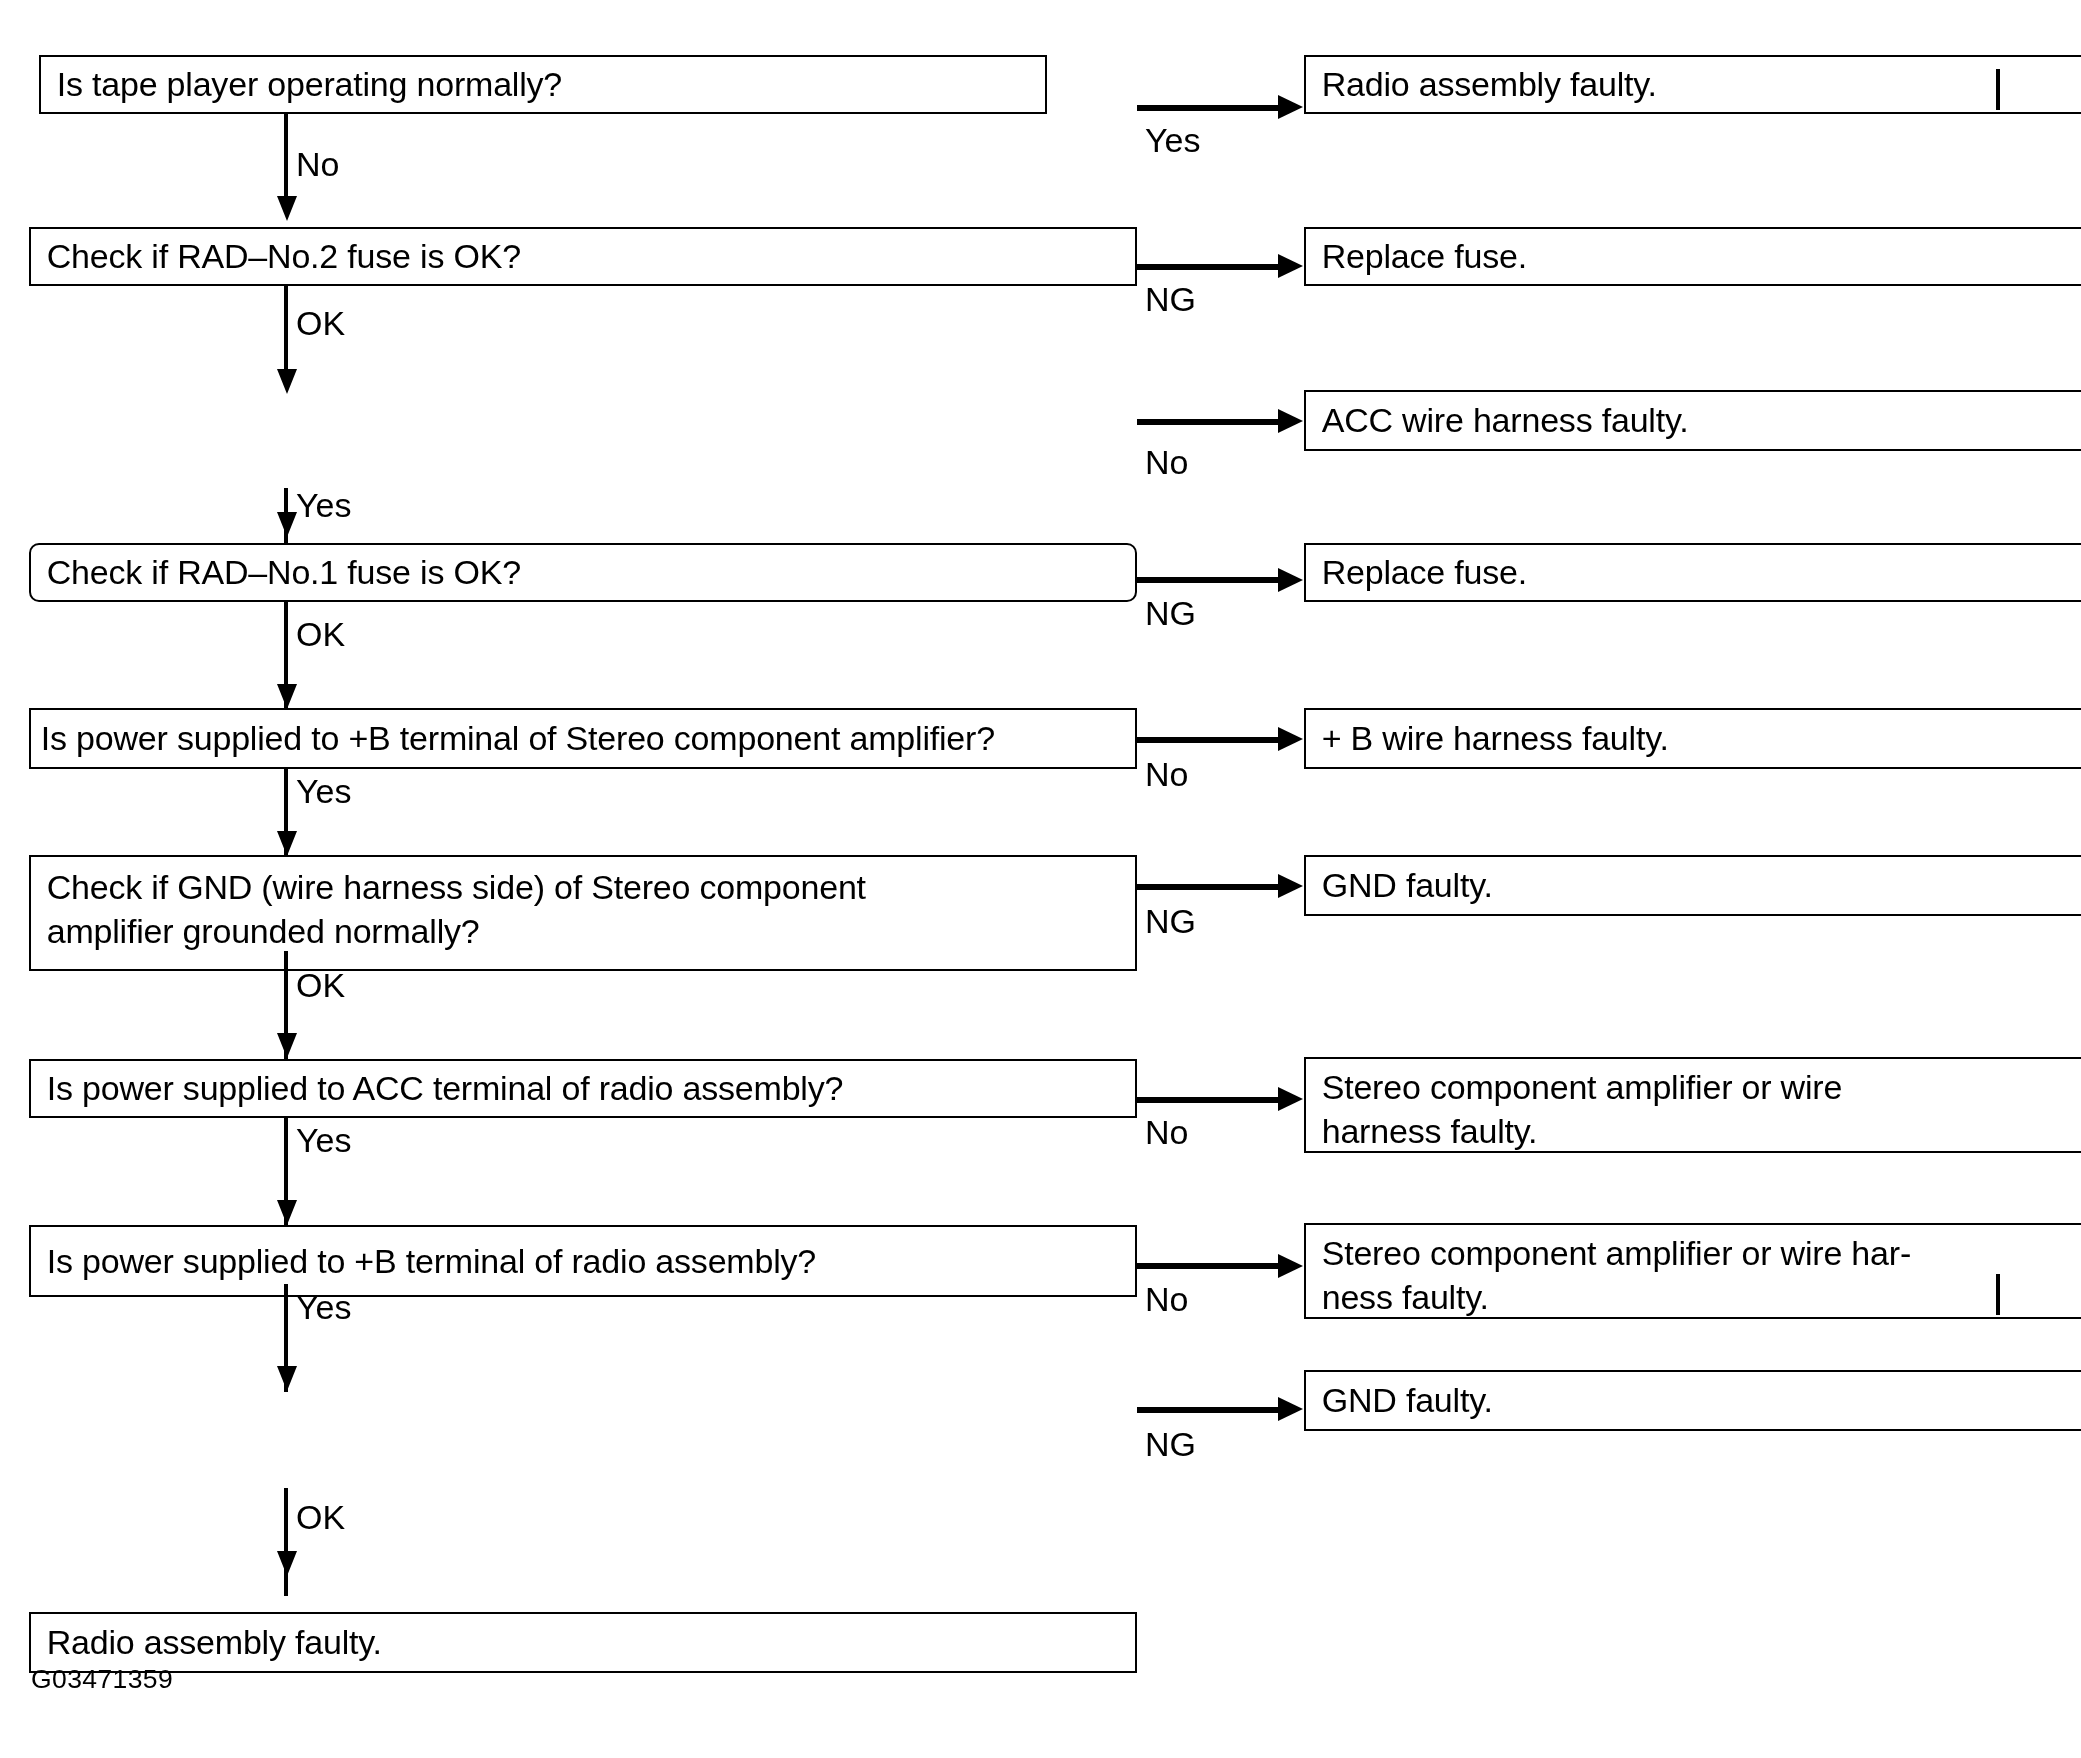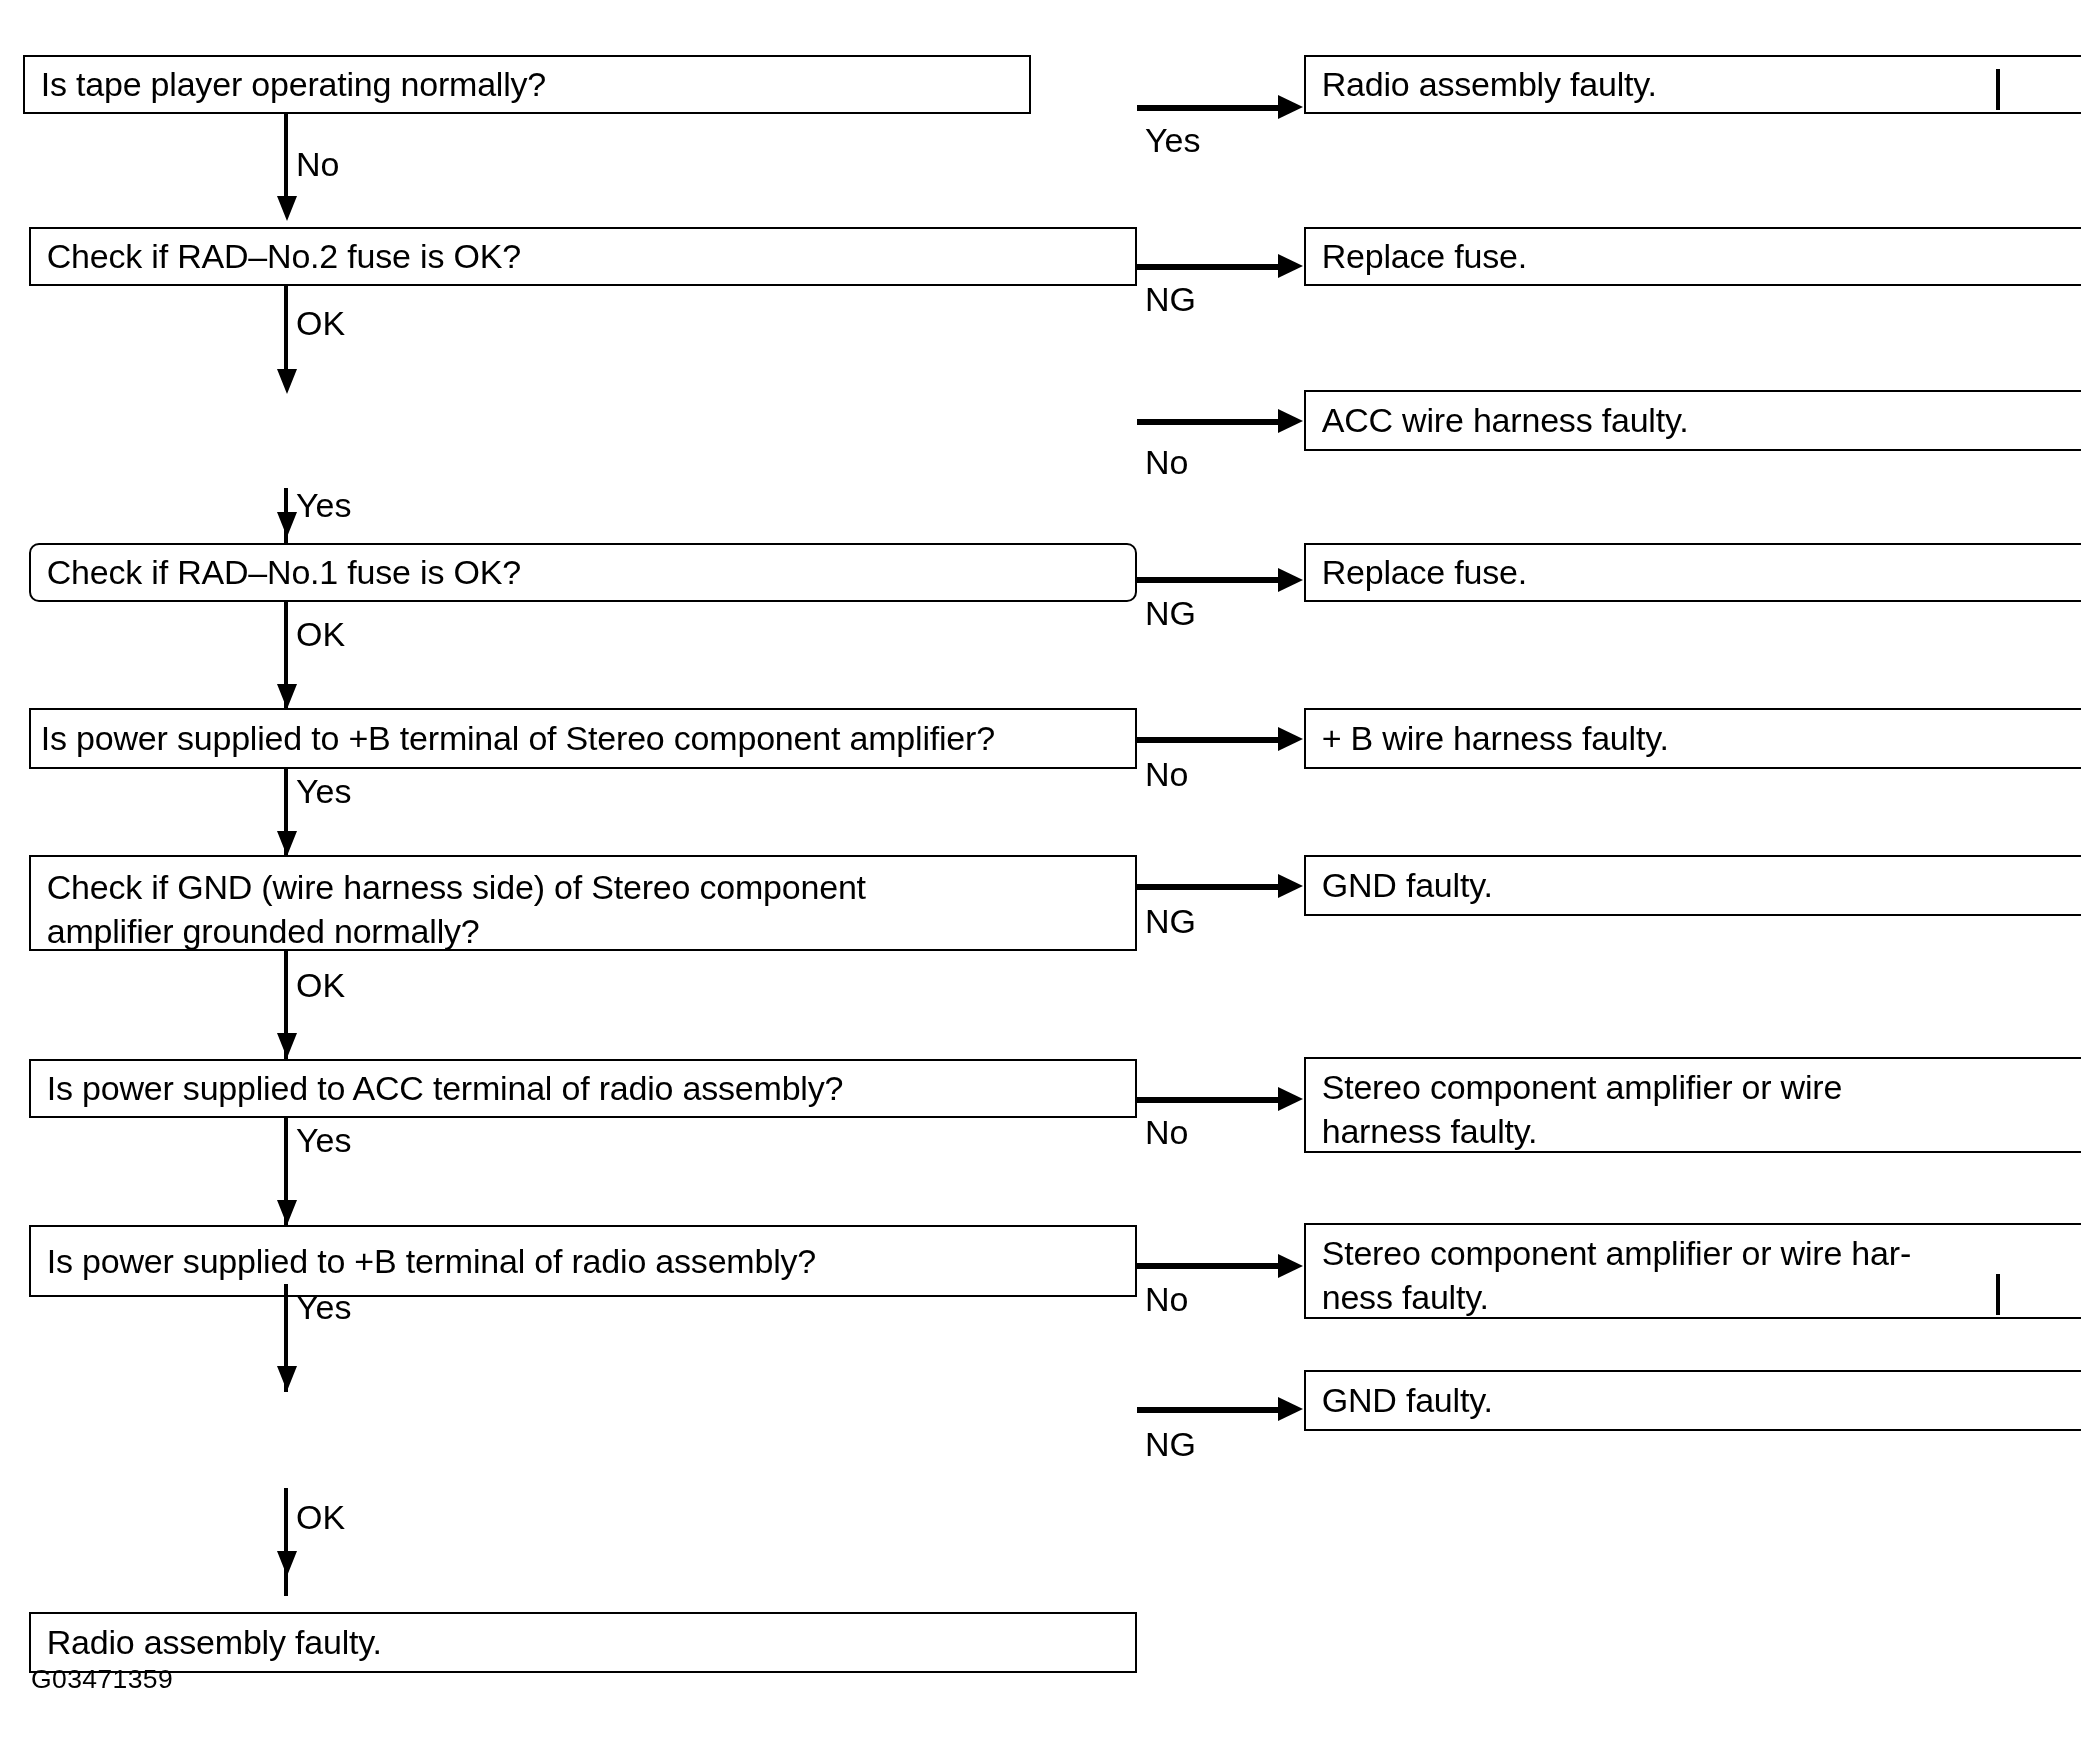--- a/index.html
+++ b/index.html
@@ -91,21 +91,21 @@
     width: 3.9px;
     height: 33px;
     background: #000000;
   }
 </style>
 </head>
 <body>
 
 <div id="sheet">
 
-  <div class="node" style="left:23px; top:55px; width:1008px; height:59px;">
+  <div class="node" style="left:39px; top:55px; width:1008px; height:59px;">
     <span class="txt">Is tape player operating normally?</span>
   </div>
 
   <div class="node" style="left:1304px; top:55px; width:980px; height:59px;">
     <span class="txt">Radio assembly faulty.</span>
   </div>
   <div class="tick" style="left:1996px; top:69px; height:41px;"></div>
 
   <div class="hline" style="left:1137px; top:105px; width:145px;"></div>
   <div class="arrow-right" style="left:1278px; top:95px;"></div>
@@ -169,21 +169,21 @@
   </div>
 
   <div class="hline" style="left:1137px; top:737px; width:145px;"></div>
   <div class="arrow-right" style="left:1278px; top:727px;"></div>
   <div class="elabel" style="left:1145px; top:757px;">No</div>
 
   <div class="vline" style="left:284px; top:768px; height:98px;"></div>
   <div class="arrow-down" style="left:277px; top:831px;"></div>
   <div class="elabel" style="left:296px; top:774px;">Yes</div>
 
-  <div class="node" style="left:29px; top:855px; width:1108px; height:96px; align-items:flex-start; padding-top:7.8px;">
+  <div class="node" style="left:29px; top:855px; width:1108px; height:116px; align-items:flex-start; padding-top:7.8px;">
     <span class="txt">Check if GND (wire harness side) of Stereo component
 amplifier grounded normally?</span>
   </div>
 
   <div class="node" style="left:1304px; top:855px; width:980px; height:61px;">
     <span class="txt">GND faulty.</span>
   </div>
 
   <div class="hline" style="left:1137px; top:884px; width:145px;"></div>
   <div class="arrow-right" style="left:1278px; top:874px;"></div>

